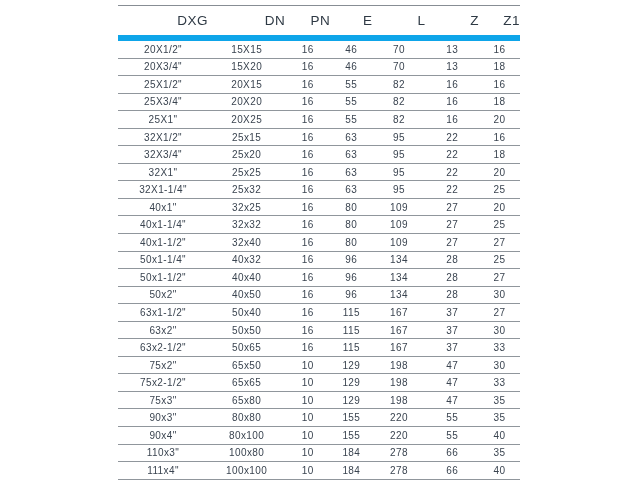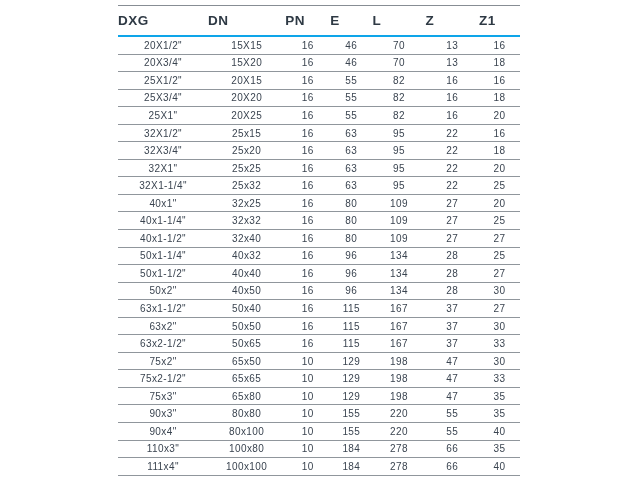--- a/index.html
+++ b/index.html
@@ -26,25 +26,25 @@
   table.spec col.c0 { width: 22.4%; }
   table.spec col.c1 { width: 19.2%; }
   table.spec col.c2 { width: 11.2%; }
   table.spec col.c3 { width: 10.5%; }
   table.spec col.c4 { width: 13.2%; }
   table.spec col.c5 { width: 13.3%; }
   table.spec col.c6 { width: 10.2%; }
   table.spec th {
     height: 29px;
     font-size: 13.5px;
-    font-weight: 700;
+    font-weight: 400;
     color: #2e3944;
-    text-align: left;
+    text-align: right;
     vertical-align: middle;
-    border-bottom: 2px solid #0ea5e9;
+    border-bottom: 6px solid #0ea5e9;
     padding: 0;
     letter-spacing: 0.5px;
   }
   table.spec td {
     height: 16.55px;
     font-size: 10px;
     color: #3a4450;
     text-align: center;
     vertical-align: middle;
     border-bottom: 1px solid #90969c;

